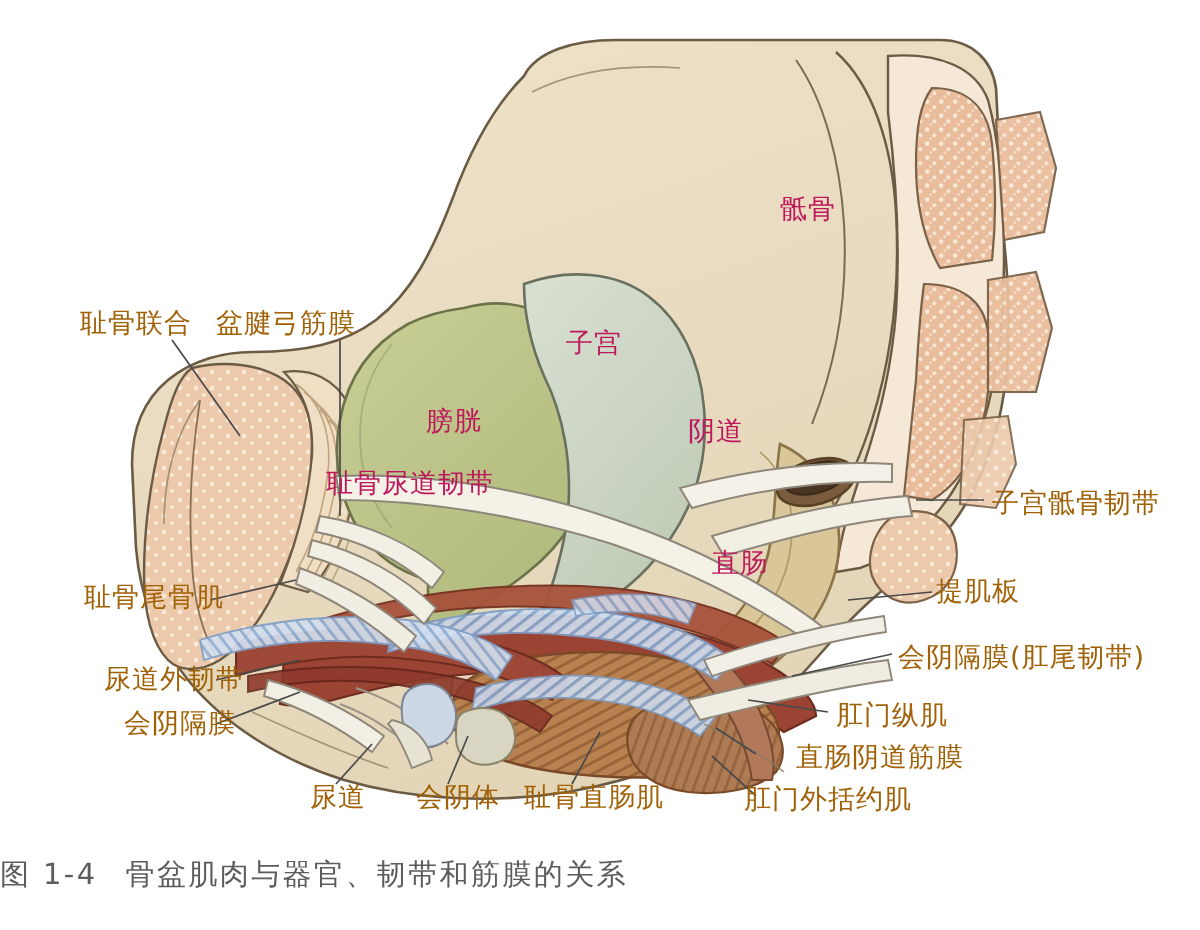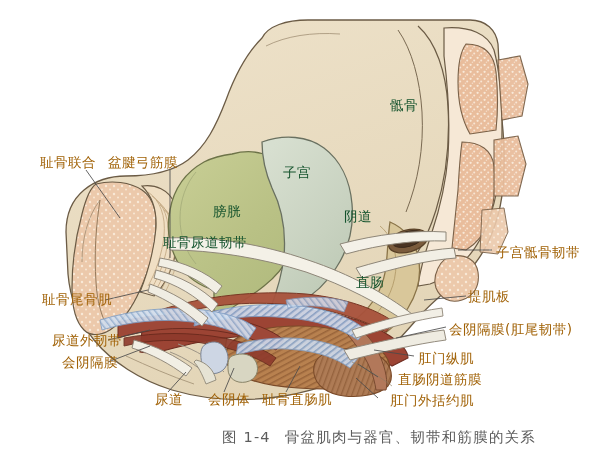--- a/index.html
+++ b/index.html
@@ -20,25 +20,25 @@
   }
   .lbl{
     position:absolute;
     font-size:13.5px;
     color:#a16207;
     white-space:nowrap;
     letter-spacing:0.5px;
     line-height:1;
     font-family:"DejaVu Sans","Liberation Sans",sans-serif;
   }
-  .lbl.inner{ color:#14532d; }
+  .lbl.inner{ color:#be185d; }
   .caption{
     position:absolute;
     left:0;top:428px;width:536px;
-    text-align:right;
+    text-align:left;
     font-size:14.5px;
     color:#5c5c5c;
     letter-spacing:1.2px;
     font-family:"DejaVu Sans","Liberation Sans",sans-serif;
   }
   .caption .cap-num{ margin-right:14px; }
 </style>
 </head>
 <body>
 
@@ -289,21 +289,21 @@
     <div class="lbl" style="left:52px;top:334px">尿道外韧带</div>
     <div class="lbl" style="left:62px;top:356px">会阴隔膜</div>
   </div>
 
   <div>
     <div class="lbl" style="left:496px;top:246px">子宫骶骨韧带</div>
     <div class="lbl" style="left:468px;top:290px">提肌板</div>
     <div class="lbl" style="left:449px;top:323px">会阴隔膜(肛尾韧带)</div>
     <div class="lbl" style="left:418px;top:352px">肛门纵肌</div>
     <div class="lbl" style="left:398px;top:373px">直肠阴道筋膜</div>
-    <div class="lbl" style="left:390px;top:394px">肛门外括约肌</div>
+    <div class="lbl" style="left:372px;top:394px">肛门外括约肌</div>
   </div>
 
   <div>
     <div class="lbl" style="left:155px;top:393px">尿道</div>
     <div class="lbl" style="left:208px;top:393px">会阴体</div>
     <div class="lbl" style="left:262px;top:393px">耻骨直肠肌</div>
   </div>
 
   <div>
     <div class="lbl inner" style="left:390px;top:99px">骶骨</div>

